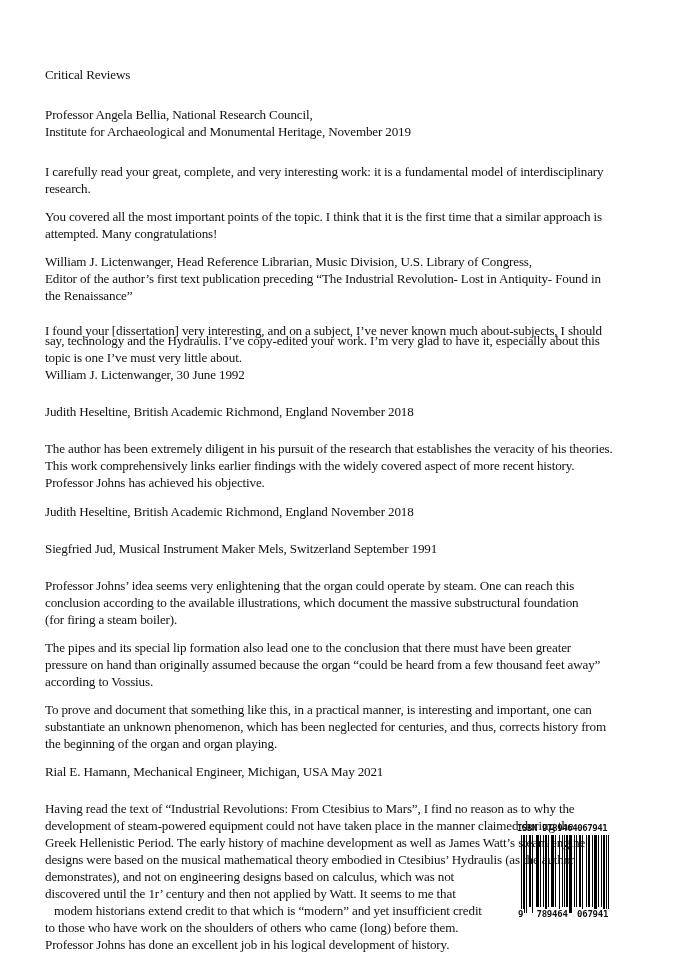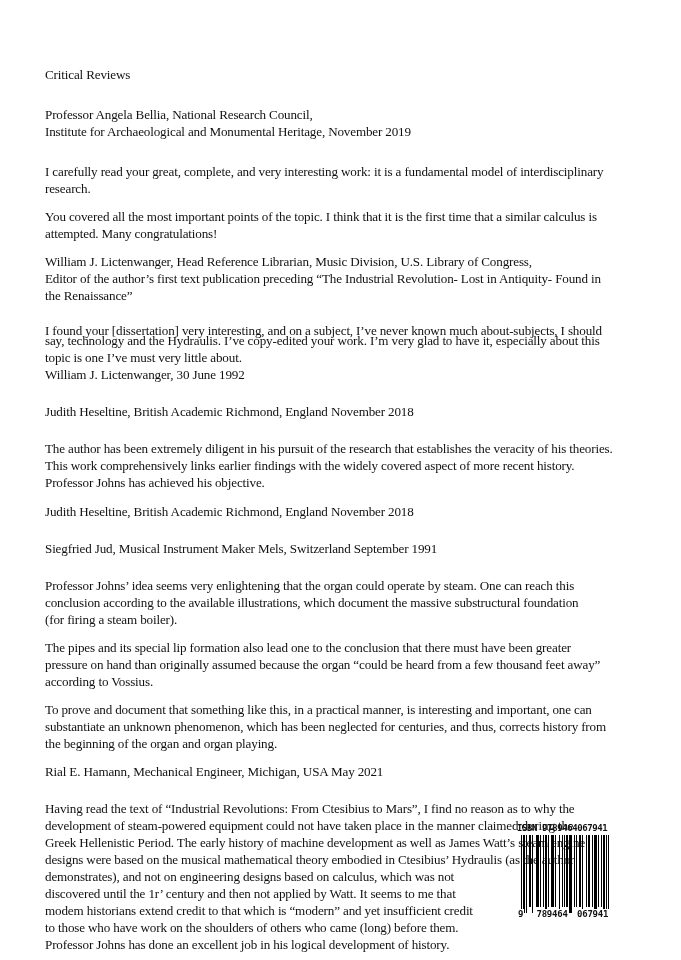--- a/index.html
+++ b/index.html
@@ -18,21 +18,21 @@
 </style>
 </head>
 <body>
 
 <div class="page" id="page">
     <div class="line" style="top: 66px;">Critical Reviews</div>
     <div class="line" style="top: 106px;">Professor Angela Bellia, National Research Council,</div>
     <div class="line" style="top: 123px;">Institute for Archaeological and Monumental Heritage, November 2019</div>
     <div class="line" style="top: 163px;">I carefully read your great, complete, and very interesting work: it is a fundamental model of interdisciplinary</div>
     <div class="line" style="top: 180px;">research.</div>
-    <div class="line" style="top: 208px;">You covered all the most important points of the topic. I think that it is the first time that a similar calculus is</div>
+    <div class="line" style="top: 208px;">You covered all the most important points of the topic. I think that it is the first time that a similar approach is</div>
     <div class="line" style="top: 225px;">attempted. Many congratulations!</div>
     <div class="line" style="top: 253px;">William J. Lictenwanger, Head Reference Librarian, Music Division, U.S. Library of Congress,</div>
     <div class="line" style="top: 270px;">Editor of the author’s first text publication preceding “The Industrial Revolution- Lost in Antiquity- Found in</div>
     <div class="line" style="top: 287px;">the Renaissance”</div>
     <div class="line" style="top: 315px; margin-top: 7px;">I found your [dissertation] very interesting, and on a subject, I’ve never known much about-subjects, I should</div>
     <div class="line" style="top: 332px;">say, technology and the Hydraulis. I’ve copy-edited your work. I’m very glad to have it, especially about this</div>
     <div class="line" style="top: 349px;">topic is one I’ve must very little about.</div>
     <div class="line" style="top: 366px;">William J. Lictenwanger, 30 June 1992</div>
     <div class="line" style="top: 403px;">Judith Heseltine, British Academic Richmond, England November 2018</div>
     <div class="line" style="top: 440px;">The author has been extremely diligent in his pursuit of the research that establishes the veracity of his theories.</div>
@@ -49,21 +49,21 @@
     <div class="line" style="top: 701px;">To prove and document that something like this, in a practical manner, is interesting and important, one can</div>
     <div class="line" style="top: 718px;">substantiate an unknown phenomenon, which has been neglected for centuries, and thus, corrects history from</div>
     <div class="line" style="top: 735px;">the beginning of the organ and organ playing.</div>
     <div class="line" style="top: 763px; font-family: Liberation Serif, serif;">Rial E. Hamann, Mechanical Engineer, Michigan, USA May 2021</div>
     <div class="line" style="top: 800px;">Having read the text of “Industrial Revolutions: From Ctesibius to Mars”, I find no reason as to why the</div>
     <div class="line" style="top: 817px;">development of steam-powered equipment could not have taken place in the manner claimed during the</div>
     <div class="line" style="top: 834px;">Greek Hellenistic Period. The early history of machine development as well as James Watt’s steam engine</div>
     <div class="line" style="top: 851px;">designs were based on the musical mathematical theory embodied in Ctesibius’ Hydraulis (as the author</div>
     <div class="line" style="top: 868px;">demonstrates), and not on engineering designs based on calculus, which was not</div>
     <div class="line" style="top: 885px;">discovered until the 1r’ century and then not applied by Watt. It seems to me that</div>
-    <div class="line" style="top: 902px;">modem historians extend credit to that which is “modern” and yet insufficient credit</div>
+    <div class="line" style="top: 902px; margin-left: 9px;">modem historians extend credit to that which is “modern” and yet insufficient credit</div>
     <div class="line" style="top: 919px;">to those who have work on the shoulders of others who came (long) before them.</div>
     <div class="line" style="top: 936px;">Professor Johns has done an excellent job in his logical development of history.</div>
   </div>
 
 <div class="barcode">
   <div class="isbn-top">ISBN 9789464067941</div>
   <div class="bars" id="bars">
       <div class="bar" style="width: 1px;"></div>
       <div class="gap" style="width: 1px;"></div>
       <div class="bar" style="width: 2px;"></div>

